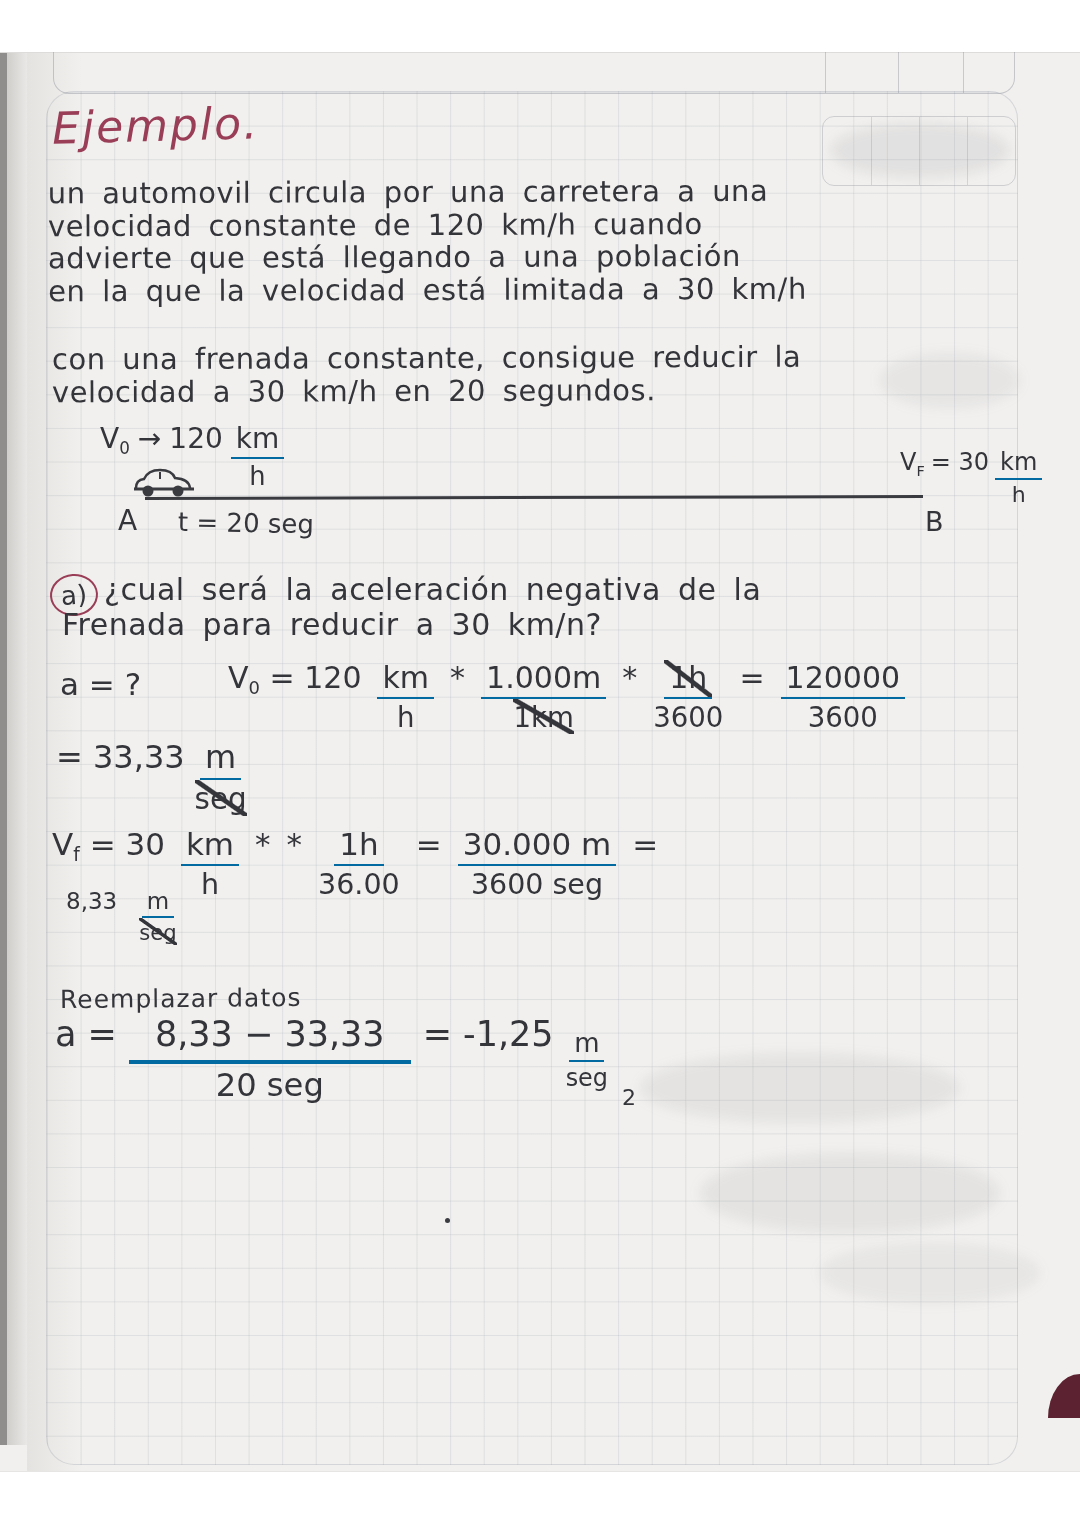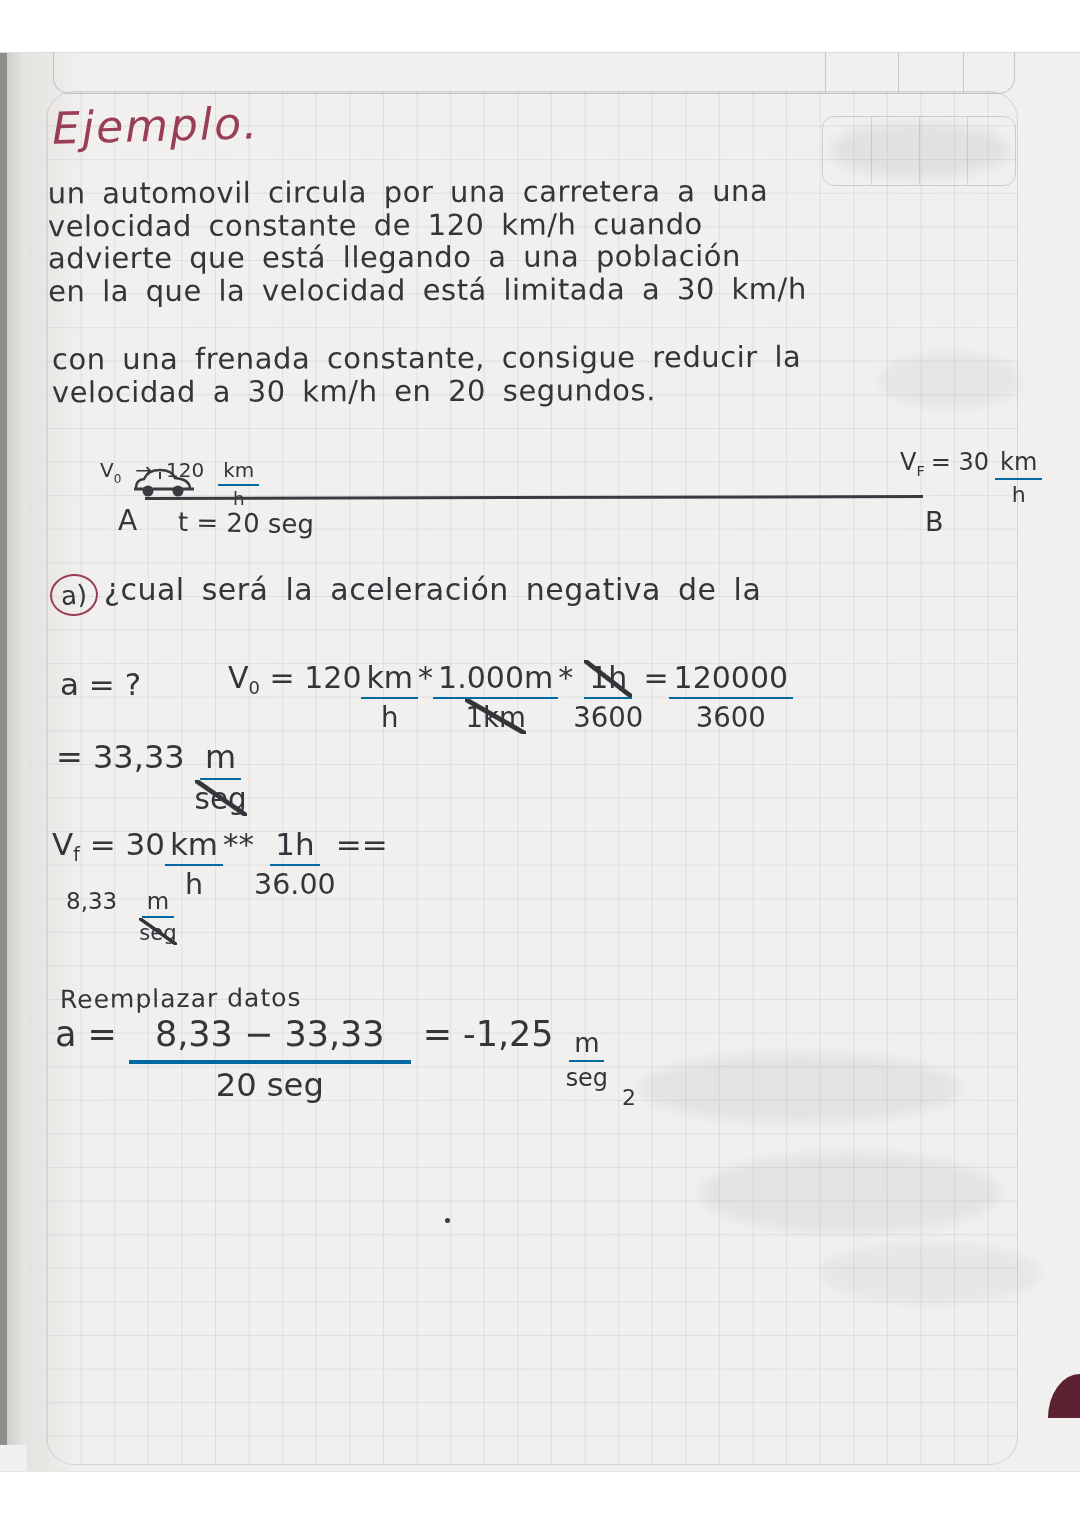--- a/index.html
+++ b/index.html
@@ -25,21 +25,21 @@
   .topboxA .div{position:absolute;top:0;width:1px;height:100%;background:rgba(125,130,142,.35);}
   .topboxB{position:absolute;left:822px;top:63px;width:192px;height:68px;
         border:1px solid rgba(125,130,142,.30);border-radius:12px;}
   .topboxB .div{position:absolute;top:0;width:1px;height:100%;background:rgba(125,130,142,.26);}
   .smudge{position:absolute;border-radius:50%;filter:blur(6px);}
   
   .hw{position:absolute;white-space:nowrap;color:#34353b;}
   .title{font-size:44px;color:#9a3e58;font-style:italic;letter-spacing:2px;transform:rotate(-1.5deg);}
   .para{font-size:29px;letter-spacing:.5px;word-spacing:7px;line-height:32.5px;transform:rotate(-.2deg);}
   .q{font-size:30px;letter-spacing:.5px;word-spacing:7px;}
-  .row{display:flex;align-items:flex-start;}
+  .row{display:flex;align-items:flex-start;gap:16px;}
   .frac{display:inline-flex;flex-direction:column;align-items:center;}
   .frac .num{padding:0 5px 2px;border-bottom:2px solid #0369a1;}
   .frac .den{padding-top:2px;font-size:.92em;}
   .strike{background:linear-gradient(to top right,transparent 45%,#34353b 47%,#34353b 53%,transparent 55%);}
   .sub{font-size:.6em;vertical-align:-6px;}
   .marker{position:absolute;width:44px;height:38px;border:2.5px solid #9a3e58;border-radius:50%;
         display:flex;align-items:center;justify-content:center;font-size:26px;color:#34353b;
         transform:rotate(-4deg);}
   .mainline{position:absolute;height:3px;background:#3a3b41;transform:rotate(-.15deg);}
   .sup2{align-self:flex-end;font-size:22px;margin-left:2px;margin-bottom:-6px;}
@@ -82,21 +82,21 @@
     <div>velocidad constante de 120 km/h cuando</div>
     <div>advierte que está llegando a una población</div>
     <div>en la que la velocidad está limitada a 30 km/h</div>
   </div>
 
   <div class="hw para" style="left:52px;top:342px">
     <div>con una frenada constante, consigue reducir la</div>
     <div>velocidad a 30 km/h en 20 segundos.</div>
   </div>
 
-  <div class="hw row" style="left:100px;top:458px;font-size:20px;gap:14px">
+  <div class="hw row" style="left:100px;top:422px;font-size:28px;gap:8px">
     <span><span>V</span><span class="sub">0</span></span>
     <span>→</span>
     <span>120</span>
     <span class="frac">
       <span class="num">km</span>
       <span class="den">h</span>
     </span>
   </div>
   <svg style="position:absolute;left:130px;top:460px" width="70" height="40" viewBox="0 0 70 40">
     <path d="M6 28 q0 -8 8 -9 q4 -9 16 -9 q12 0 15 8 q14 1 15 10" fill="none" stroke="#3a3b41" stroke-width="2.5" stroke-linecap="round"></path>
@@ -113,20 +113,21 @@
     <span>= 30</span>
     <span class="frac">
       <span class="num">km</span>
       <span class="den">h</span>
     </span>
   </div>
   <div class="hw" style="left:925px;top:506px;font-size:27px">B</div>
 
   <div class="marker" style="left:50px;top:574px">a)</div>
   <div class="hw q" style="left:104px;top:572px">¿cual será la aceleración negativa de la</div>
+  <div class="hw q" style="left:62px;top:607px">Frenada para reducir a 30 km/n?</div>
 
   <div class="hw" style="left:60px;top:666px;font-size:31px">a = ?</div>
   <div class="hw row" style="left:228px;top:660px;font-size:30px">
     <span><span>V</span><span class="sub">0</span>&nbsp;<span>= 120</span></span>
     <span class="frac">
       <span class="num">km</span>
       <span class="den">h</span>
     </span>
     <span>*</span>
     <span class="frac">
@@ -158,20 +159,24 @@
       <span class="num">km</span>
       <span class="den">h</span>
     </span>
     <span>*</span>
     <span>*</span>
     <span class="frac">
       <span class="num">1h</span>
       <span class="den">36.00</span>
     </span>
     <span>=</span>
+    <span class="frac">
+      <span class="num">30.000 m</span>
+      <span class="den">3600 seg</span>
+    </span>
     <span>=</span>
   </div>
 
   <div class="hw row" style="left:66px;top:888px;font-size:23px;gap:22px">
     <span>8,33</span>
     <span class="frac">
       <span class="num">m</span>
       <span class="den strike">seg</span>
     </span>
   </div>

